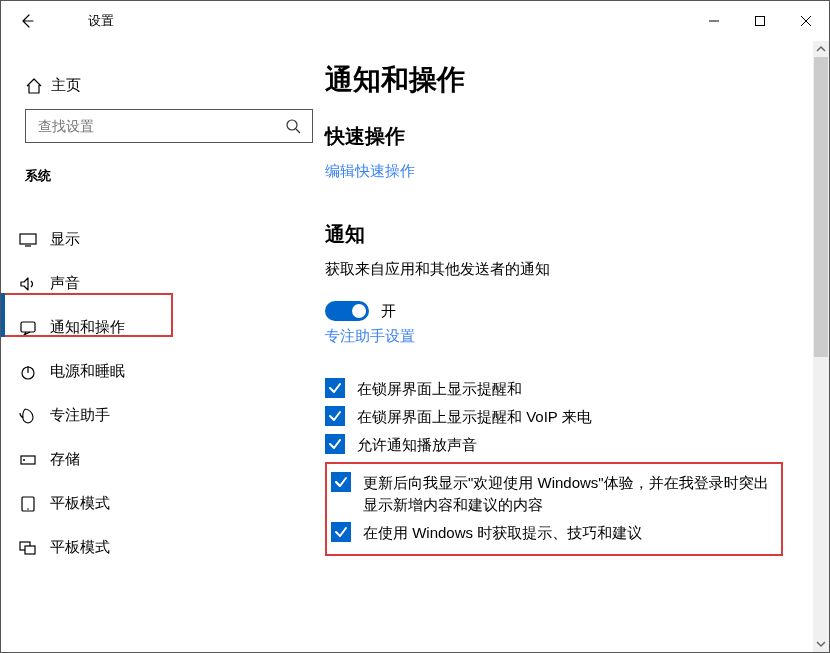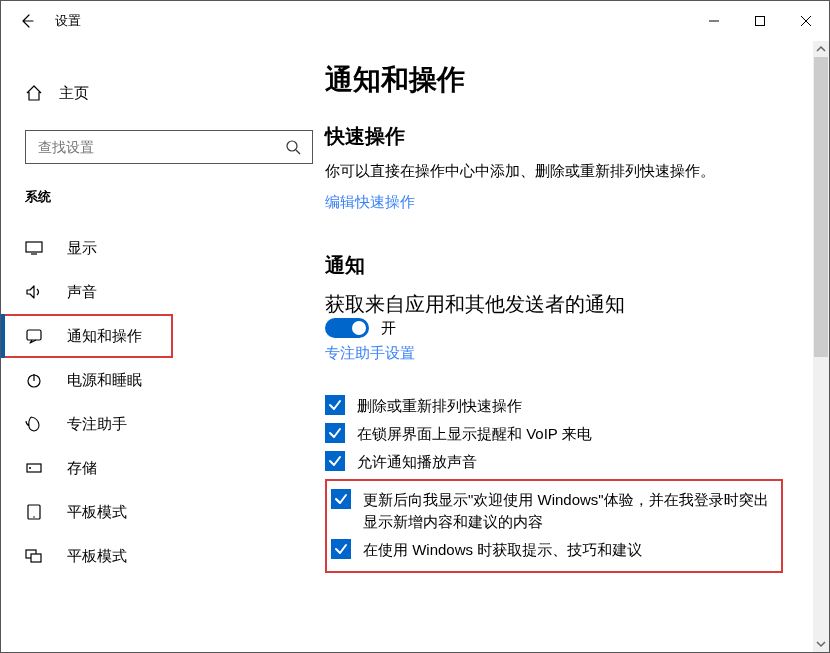--- a/index.html
+++ b/index.html
@@ -26,21 +26,21 @@
     height: 40px;
     display: flex;
     align-items: center;
     justify-content: space-between;
     padding-left: 14px;
     box-sizing: border-box;
   }
   .titlebar-left {
     display: flex;
     align-items: center;
-    gap: 16px;
+    gap: 49px;
   }
   .back-btn {
     width: 24px; height: 24px;
     display:flex; align-items:center; justify-content:center;
     cursor: pointer;
   }
   .title-label {
     font-size: 13px;
   }
   .winbuttons {
@@ -62,26 +62,25 @@
     display: flex;
   }
   .sidebar {
     width: 320px;
     padding: 22px 0 0 24px;
     box-sizing: border-box;
     overflow: hidden;
   }
   .homebtn {
     display: flex;
-    align-items: flex-start;
-    gap: 16px;
+    align-items: flex-end;
+    gap: 8px;
     height: 32px;
     margin-bottom: 14px;
     cursor: pointer;
-    margin-top: 21px;
   }
   .searchbox {
     width: 288px;
     height: 34px;
     border: 1px solid #555;
     box-sizing: border-box;
     display: flex;
     align-items: center;
     padding: 9px 10px;
     justify-content: space-between;
@@ -99,24 +98,24 @@
     font-size: 13px;
     font-weight: 600;
     margin-bottom: 20px;
   }
   .navlist {
     margin-left: -24px; 
   }
   .navitem {
     position: relative;
     display: flex;
-    align-items: center;
+    align-items: flex-end;
     height: 44px;
-    padding-left: 24px;
-    gap: 24px;
+    padding-left: 18px;
+    gap: 13px;
     cursor: pointer;
     box-sizing: border-box;
   }
   .navitem .sel {
     position: absolute;
     top: 0; bottom: 0; left: 0;
     width: 4px;
     background: #0c59a4;
     display: none;
   }
@@ -154,22 +153,22 @@
     font-size: 15px;
     margin: 0 0 12px 0;
   }
   .link {
     color: #3b82f6;
     cursor: pointer;
   }
   .section-gap { height: 28px; }
   .muted { color: #666; }
   .sublabel {
-    font-size: 20px;
-    margin-bottom: 0;
+    font-size: 15px;
+    margin-bottom: 22px;
   }
   .toggle-row {
     display: flex;
     align-items: center;
     gap: 12px;
     margin-bottom: 12px;
   }
   .toggle {
     width: 44px; height: 20px;
     border-radius: 10px;
@@ -364,21 +363,20 @@
           </span>
           <span class="navlabel">平板模式</span>
         </div>
       </div>
     </div>
 
     <div class="content">
       <h1>通知和操作</h1>
 
       <h2>快速操作</h2>
-      <p class="para">你可以直接在操作中心中添加、删除或重新排列快速操作。</p>
       <p class="para"><span class="link">编辑快速操作</span></p>
 
       <div class="section-gap"></div>
 
       <h2>通知</h2>
       <div class="sublabel">获取来自应用和其他发送者的通知</div>
       <div class="toggle-row">
         <div class="toggle">
           <div class="toggle-knob"></div>
         </div>
@@ -387,21 +385,21 @@
       <p class="para" style="margin-top:-6px;"><span class="link">专注助手设置</span></p>
 
       <div style="height:14px;"></div>
 
       <div class="chk-row">
         <div class="chk">
           <svg width="14" height="14" viewBox="0 0 14 14">
               <path d="M2 7 L6 11 L12 3" stroke="#fff" stroke-width="2" fill="none" stroke-linecap="round" stroke-linejoin="round"></path>
             </svg>
         </div>
-        <div class="chk-label">删除或重新排列快速操作</div>
+        <div class="chk-label">在锁屏界面上显示提醒和</div>
       </div>
       <div class="chk-row">
         <div class="chk">
           <svg width="14" height="14" viewBox="0 0 14 14">
               <path d="M2 7 L6 11 L12 3" stroke="#fff" stroke-width="2" fill="none" stroke-linecap="round" stroke-linejoin="round"></path>
             </svg>
         </div>
         <div class="chk-label">在锁屏界面上显示提醒和 VoIP 来电</div>
       </div>
       <div class="chk-row">

